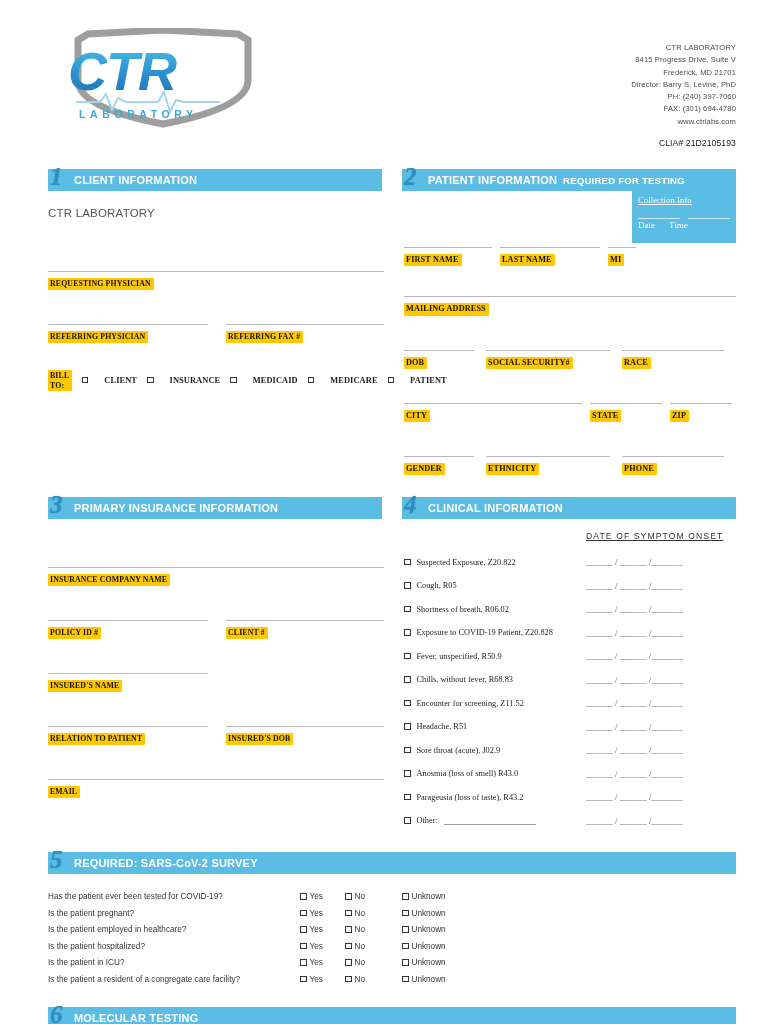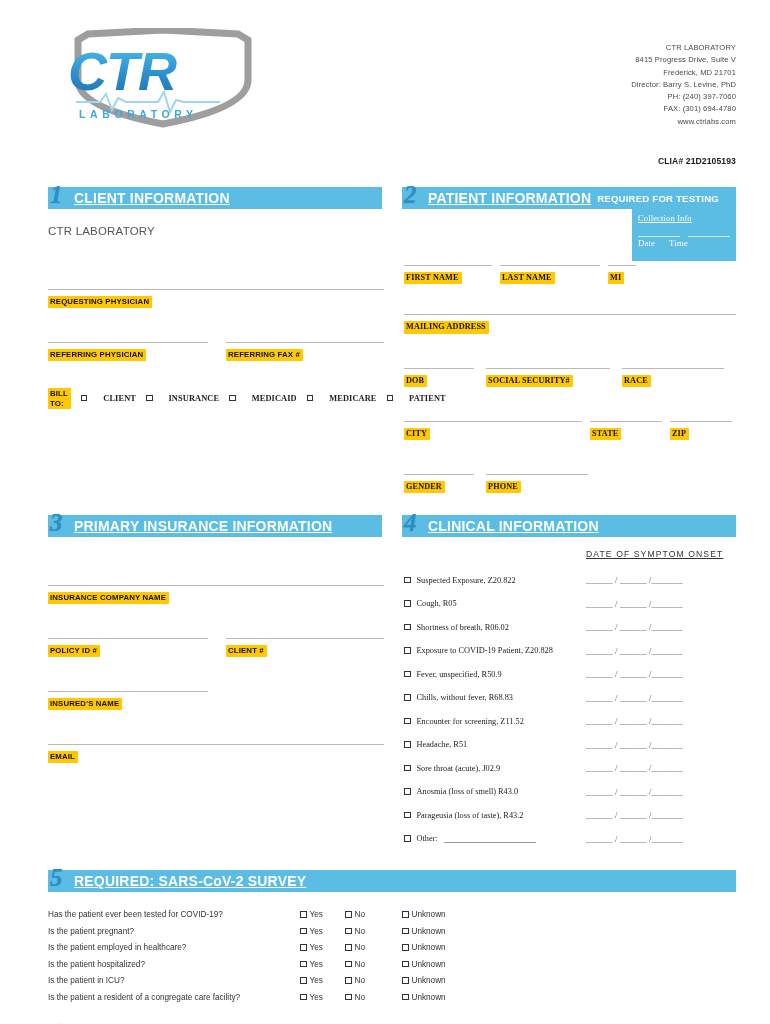--- a/index.html
+++ b/index.html
@@ -14,56 +14,56 @@
   .page { position: relative; width: 770px; height: 1024px; padding: 0; }
 
   
   .header { display: flex; justify-content: space-between; align-items: flex-start;
             padding: 28px 34px 0 48px; }
   .logo-wrap { position: relative; width: 230px; height: 100px; }
   .logo-svg { position: absolute; top: 0; left: 0; }
   .contact { text-align: right; font-size: 7.6px; line-height: 1.62;
              color: #4a4a4a; letter-spacing: .1px; padding-top: 14px; }
   .contact div { white-space: nowrap; }
-  .clia { font-weight: bold; font-size: 8.6px; color: #1a1a1a; margin-top: 27px; }
+  .clia { font-weight: normal; font-size: 8.6px; color: #1a1a1a; margin-top: 9px; }
 
   
   .sec-bar {
     background: #5bbce4; color: #fff; height: 22px;
     display: flex; align-items: center;
     font-weight: bold; letter-spacing: .2px;
     position: relative; padding-left: 26px;
   }
   .sec-num {
     position: absolute; left: 2px; top: -6px;
     font-family: "Liberation Serif", serif;
     font-style: italic; font-weight: bold;
     font-size: 25px; color: #2e8fc0;
     text-shadow: 0 0 1px #2e8fc0;
   }
-  .sec-title { font-size: 14px; text-decoration: underline; }
+  .sec-title { font-size: 11px; }
   .sec-sub { font-size: 9.6px; font-weight: bold; margin-left: 6px; letter-spacing: .2px; }
 
   
   .cols { display: flex; padding: 0 34px 0 48px; gap: 20px; margin-top: 18px; }
   .col { width: 336px; }
 
   .blk { position: relative; }
 
   
   .fld { position: relative; margin-top: 24px; }
   .fline { border-bottom: 1px solid #b9b9b9; height: 11px; }
   .ftag {
     display: inline-block; background: #ffc800; color: #111;
     font-family: "Liberation Serif", serif;
     font-size: 8.2px; font-weight: bold; letter-spacing: .15px;
     padding: 1px 3px 1px 2px; line-height: 1.25;
     border-radius: 1px; margin-top: 1px;
   }
-  .ftag.sans { font-family: Liberation Sans, sans-serif; font-size: 7.8px; font-weight: bold; }
+  .ftag.sans { font-family: Liberation Serif, serif; font-size: 7.8px; font-weight: bold; }
   .row { display: flex; }
 
   
   .client-name { font-size: 11.5px; color: #555; margin-top: 16px; letter-spacing: .2px; }
 
   .billrow { margin-top: 26px; display: flex; align-items: center; gap: 5px;
              font-size: 8.4px; font-family: "Liberation Serif", serif; font-weight: bold;
              color: #222; letter-spacing: .1px; }
   .billrow .opt { display: flex; align-items: center; gap: 16px; margin-left: 5px; }
   .cb { display: inline-block; width: 6.5px; height: 6.5px; border: 1.1px solid #333; }
@@ -258,20 +258,24 @@
           <div class="fline"></div>
           <span class="ftag">ZIP</span>
         </div>
       </div>
 
       <div class="row" style="gap:12px">
         <div class="fld" style="width:70px">
           <div class="fline"></div>
           <span class="ftag">GENDER</span>
         </div>
+        <div class="fld" style="width:124px">
+          <div class="fline"></div>
+          <span class="ftag">ETHNICITY</span>
+        </div>
         <div class="fld" style="width:102px">
           <div class="fline"></div>
           <span class="ftag">PHONE</span>
         </div>
       </div>
     </div>
   </div>
 
   <div class="cols" style="margin-top:22px">
     <div class="col">
@@ -305,20 +309,30 @@
           <div class="fline"></div>
           <span class="ftag sans">CLIENT #</span>
         </div>
       </div>
 
       <div class="fld" style="width:160px">
         <div class="fline"></div>
         <span class="ftag sans">INSURED'S NAME</span>
       </div>
 
+      <div class="row" style="gap:18px">
+        <div class="fld" style="width:160px">
+          <div class="fline"></div>
+          <span class="ftag sans">RELATION TO PATIENT</span>
+        </div>
+        <div class="fld" style="width:158px">
+          <div class="fline"></div>
+          <span class="ftag sans">INSURED'S DOB</span>
+        </div>
+      </div>
 
       <div class="fld">
         <div class="fline"></div>
         <span class="ftag sans">EMAIL</span>
       </div>
     </div>
 
     <div class="col">
       <div class="onset-hdr">DATE OF SYMPTOM ONSET</div>
 

